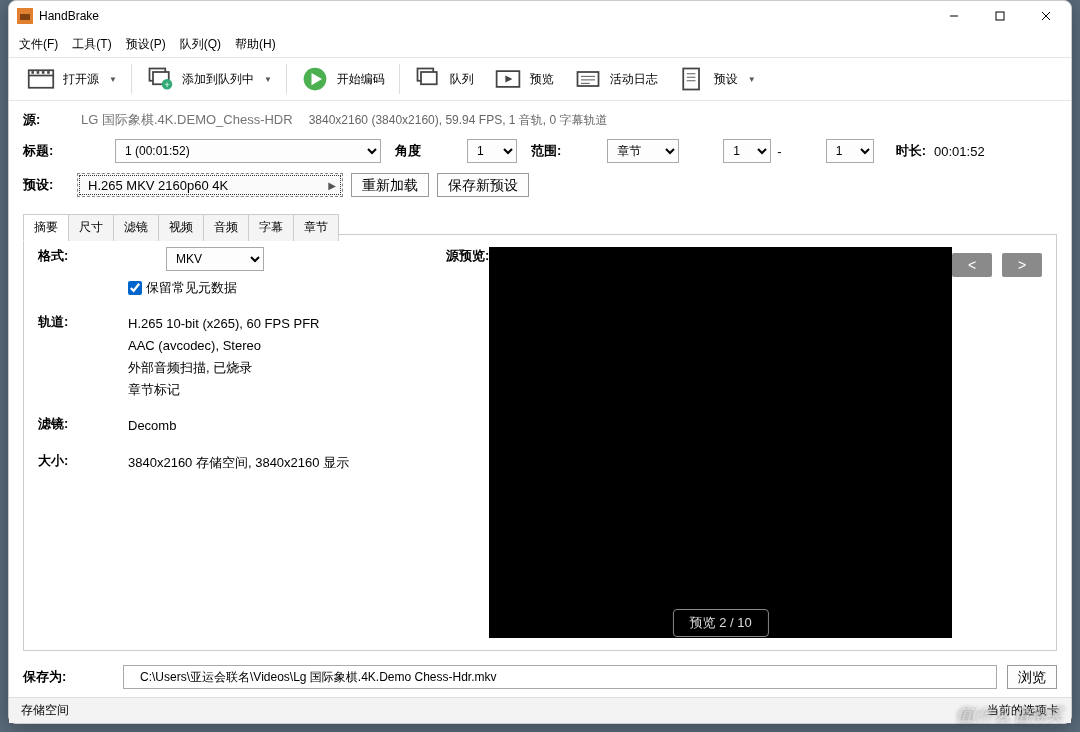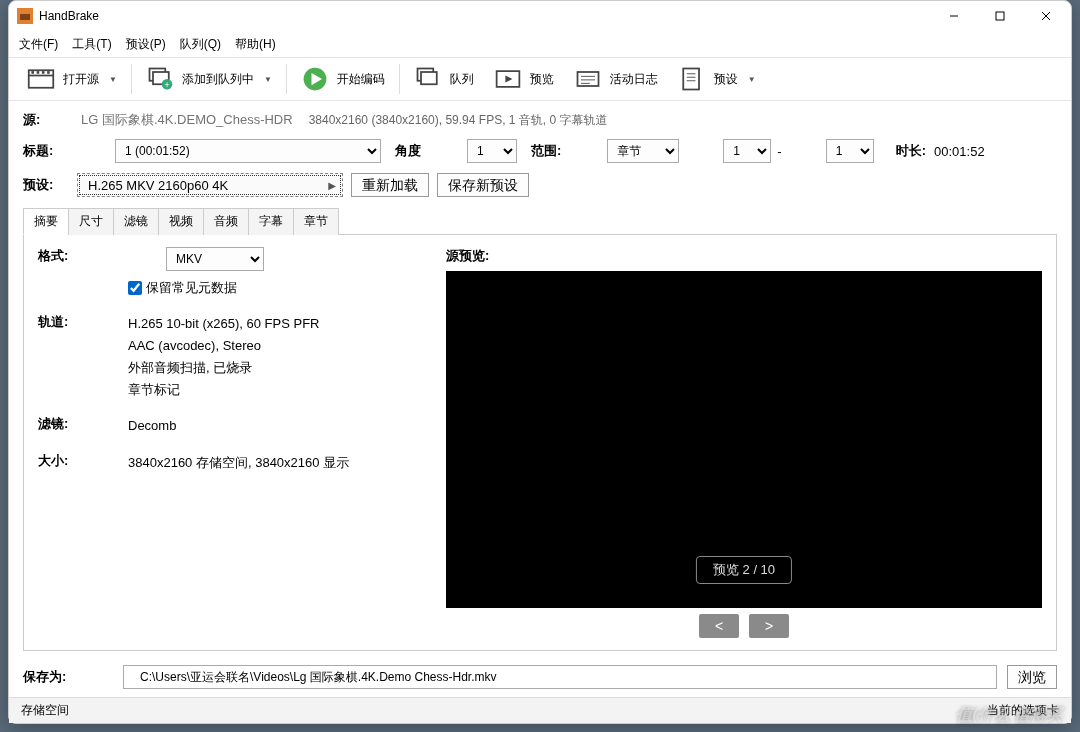--- a/index.html
+++ b/index.html
@@ -24,34 +24,34 @@
 select, input[type=text] { border: 1px solid #aaa; padding: 2px 5px; font-size: 12px; height: 24px; background: #fff; margin-left: 38px; }
 select { background: #fdfdfd; }
 .title-select { width: 266px; }
 .angle-select { width: 50px; }
 .range-select { width: 72px; }
 .ch-select { width: 48px; }
 .preset-select { width: 266px; text-align: left; padding-left: 10px; background: #fafafa; border: 1px dashed #888; outline: 1px dotted #333; outline-offset: -3px; position: relative; height: 24px; display:flex; align-items:center;}
 .preset-select .arrow { position: absolute; right: 6px; font-size: 10px; color: #555;}
 .btn { border: 1px solid #999; background: #fdfdfd; padding: 3px 10px; font-size: 14px; height: 24px; }
 .tabs { display: flex; border-bottom: 1px solid #ccc; font-size: 12px; }
-.tab { padding: 4px 10px; border: 1px solid #ccc; border-bottom: none; margin-right: -1px; background: #f4f4f4; position: relative; top: 1px; }
+.tab { padding: 4px 10px; border: 1px solid #ccc; border-bottom: none; margin-right: -1px; background: #f4f4f4; position: relative; top: 7px; }
 .tab.active { background: #fff; border-bottom: 1px solid #fff; }
 .tabbody { flex: 1; border: 1px solid #ccc; border-top: none; padding: 12px 14px; display: flex; gap: 20px; overflow: hidden; }
 .leftcol { width: 340px; }
 .leftcol .frow { display: flex; margin-bottom: 14px; }
 .leftcol .flbl { width: 90px; font-weight: bold; font-size: 13px; }
 .leftcol .fval { font-size: 13px; line-height: 1.7; }
 .fmt-select { width: 98px; }
 .chk { display: flex; align-items: center; gap: 4px; margin-top: 6px; font-size: 13px;}
 .chk input { accent-color: #0066cc; width:14px; height:14px;}
-.rightcol { flex: 1; display: flex; flex-direction: column; padding-left: 48px; }
+.rightcol { flex: 1; display: flex; flex-direction: row; padding-left: 48px; }
 .prevlbl { font-weight: bold; font-size: 13px; margin-bottom: 6px; }
 .preview { flex: 1; background: #000; position: relative; min-height: 300px; }
-.previewcounter { position: absolute; bottom: 24px; left: 50%; transform: translateX(-50%); border: 1px solid #888; color: #ddd; padding: 4px 16px; font-size: 13px; border-radius: 4px;}
+.previewcounter { position: absolute; bottom: 1px; left: 50%; transform: translateX(-50%); border: 1px solid #888; color: #ddd; padding: 4px 16px; font-size: 13px; border-radius: 4px;}
 .prevnav { display: flex; justify-content: center; gap: 10px; margin-top: 6px; }
 .prevnav button { width: 40px; height: 24px; border: none; background: #8a8a8a; color: #fff; font-size: 14px; border-radius: 2px;}
 .saverow { display: flex; align-items: center; gap: 10px; margin: 14px 0 8px 0; }
 .saverow input { flex: 1; border: 1px solid #aaa; padding-left: 16px; }
 .statusbar { height: 26px; background: #f3f3f3; border-top: 1px solid #ddd; display: flex; align-items: center; padding: 0 12px; font-size: 12px; justify-content: space-between;}
 .watermark { position: absolute; right: 18px; bottom: 6px; font-size: 16px; color: rgba(255,255,255,0.35); font-style: italic; font-weight: bold; text-shadow: 0 0 4px rgba(0,0,0,0.4);}
 .rangegroup { display: flex; align-items: center; gap: 6px; }
 </style>
 </head>
 <body>

